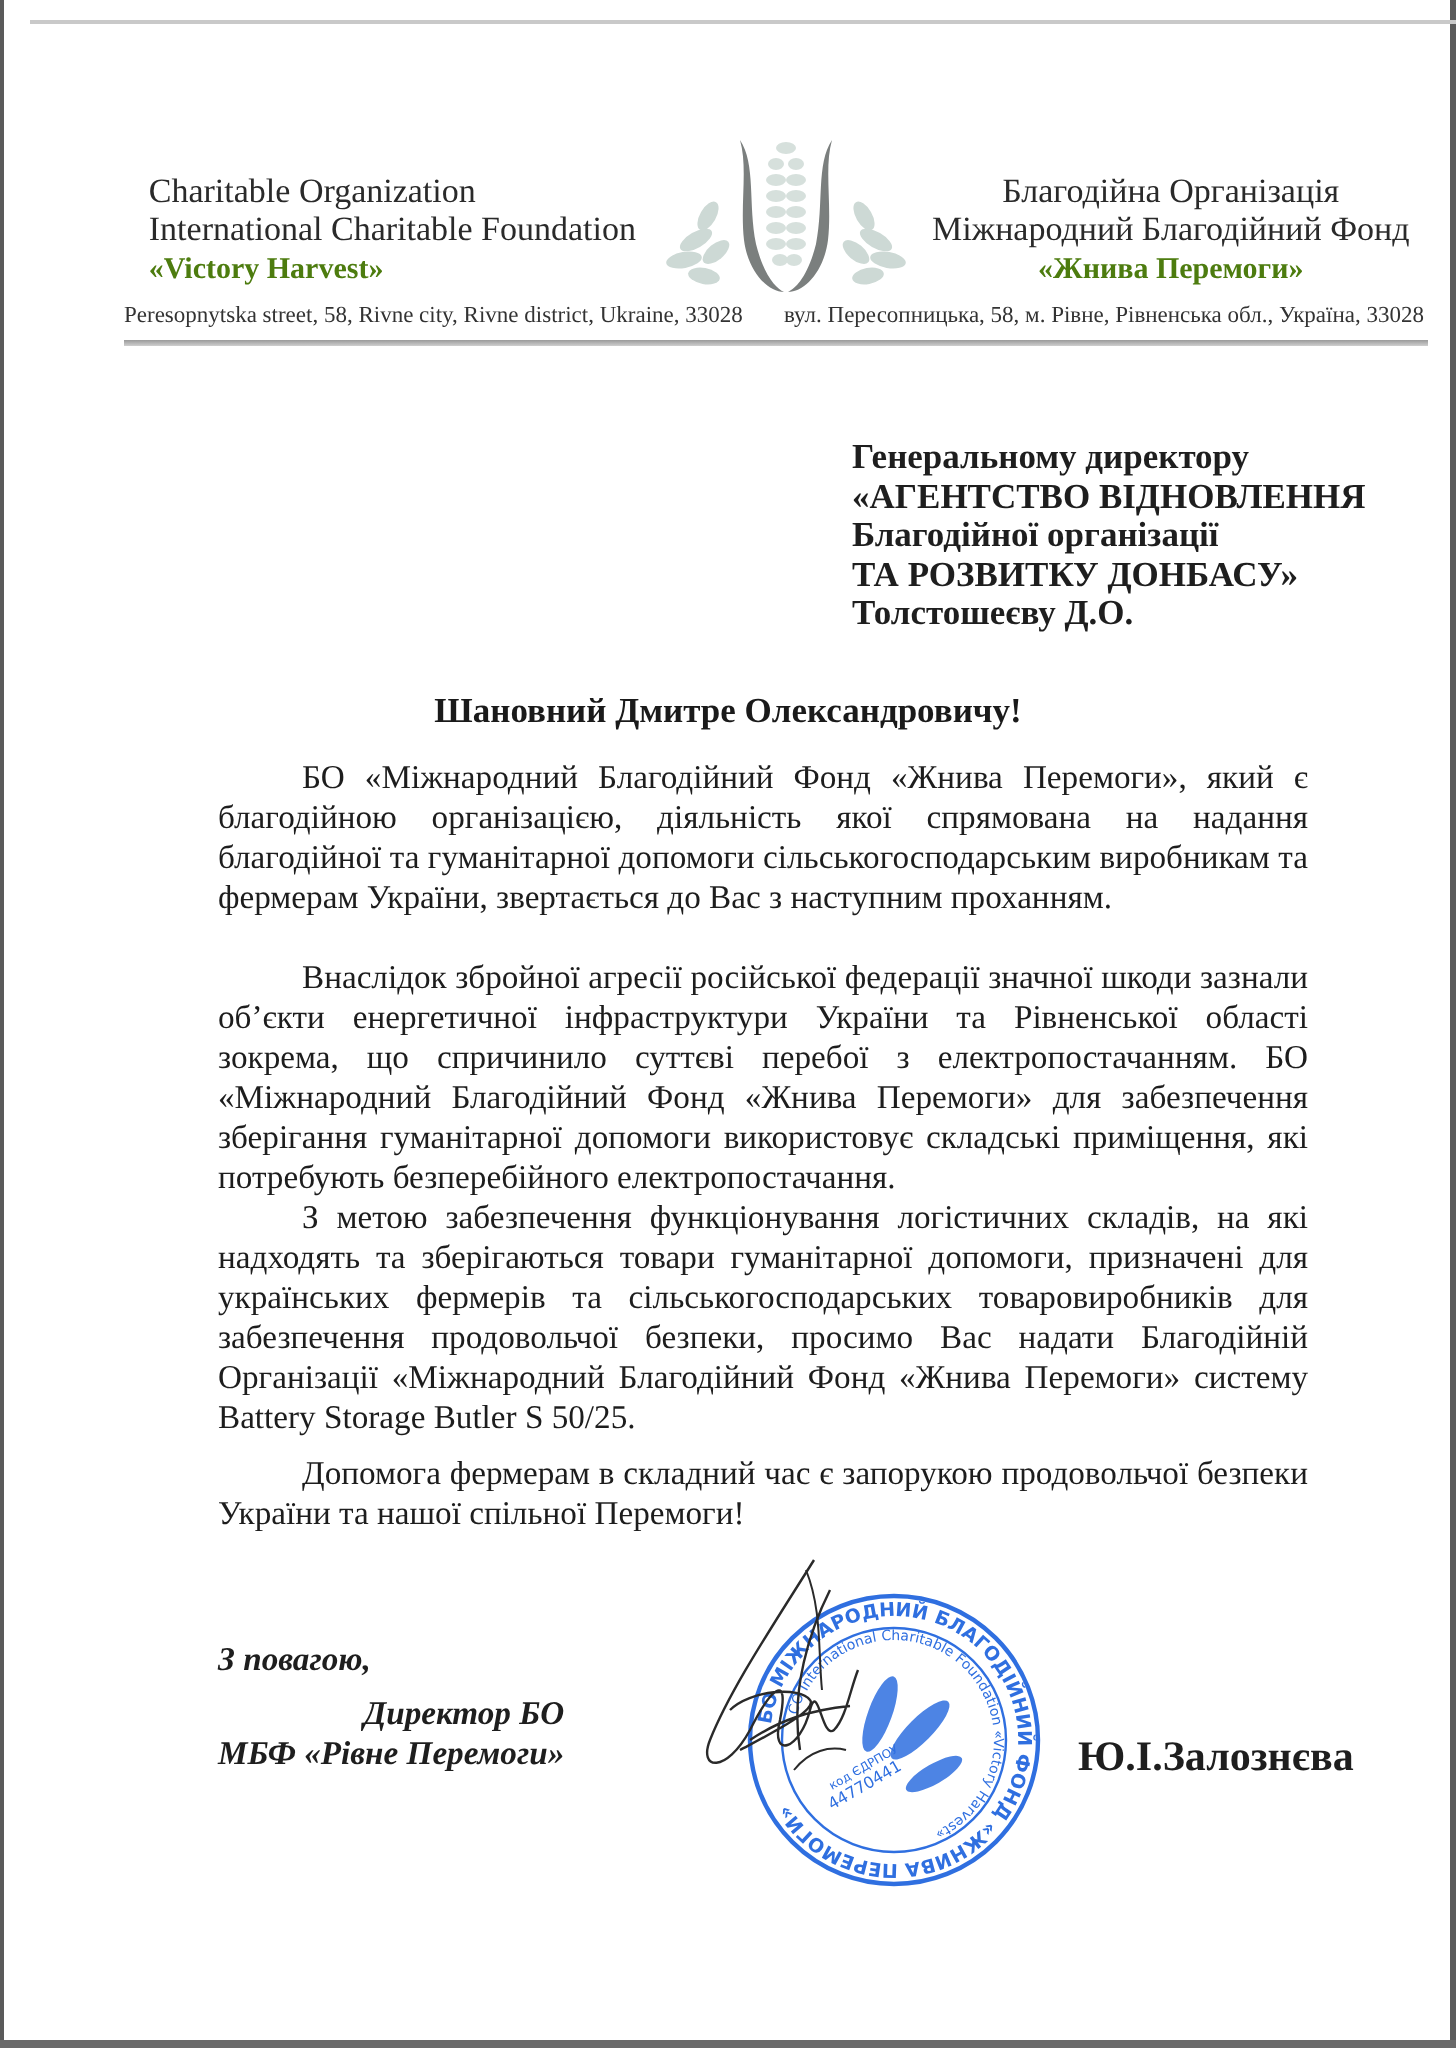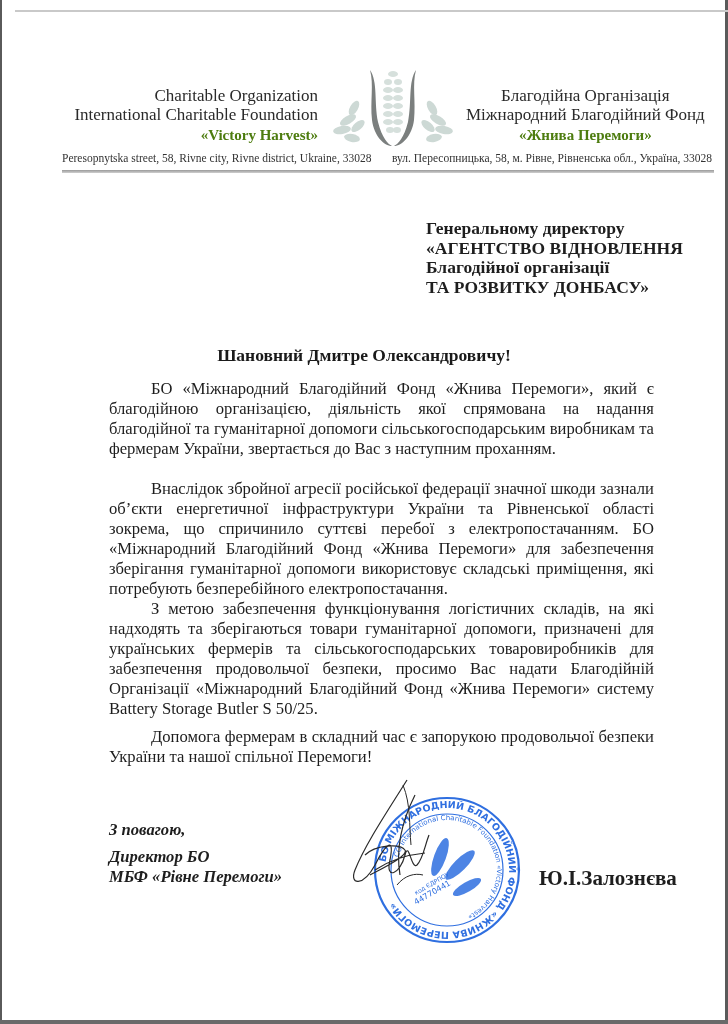--- a/index.html
+++ b/index.html
@@ -3,21 +3,21 @@
 <meta charset="utf-8">
 <style>
   html,body{margin:0;padding:0;}
   body{width:728px;height:1024px;background:#ffffff;position:relative;overflow:hidden;
        font-family:"Liberation Serif","DejaVu Serif",serif;color:#1a1a1a;}
   .frame-left{position:absolute;left:0;top:0;width:2px;height:1024px;background:#5a5a5a;}
   .frame-right{position:absolute;right:0;top:0;width:3px;height:1024px;background:#5a5a5a;}
   .frame-bottom{position:absolute;left:0;bottom:0;width:728px;height:4px;background:#6a6a6a;}
   .top-rule{position:absolute;left:15px;top:10px;width:713px;height:2px;background:#c9c9c9;}
 
-  .lh-left{position:absolute;right:410px;top:86px;text-align:right;line-height:19px;}
+  .lh-left{position:absolute;right:410px;top:86px;line-height:19px;}
   .lh-right{position:absolute;left:466px;top:86px;text-align:center;line-height:19px;}
   .lh-line{font-size:17px;color:#2a2a2a;white-space:nowrap;}
   .lh-name{font-size:15px;font-weight:bold;color:#4d7c0f;white-space:nowrap;margin-top:2px;}
   .logo{position:absolute;left:328px;top:62px;width:130px;height:90px;}
   .addr-left{position:absolute;left:62px;top:152px;font-size:11.5px;white-space:nowrap;color:#333;}
   .addr-right{position:absolute;right:16px;top:152px;font-size:11.5px;white-space:nowrap;color:#333;}
   .head-rule{position:absolute;left:62px;top:170px;width:652px;height:3px;
              background:linear-gradient(#9a9a9a,#cfcfcf);}
 
   .recipient{position:absolute;left:426px;top:219px;font-weight:bold;font-size:17.5px;line-height:19.5px;color:#1e1e1e;}
@@ -25,21 +25,21 @@
 
   .body{position:absolute;left:109px;width:545px;font-size:16.6px;line-height:20px;text-align:justify;color:#1d1d1d;}
   .body p{margin:0;text-indent:42px;}
   .p1{top:379px;}
   .p2{top:479px;}
   .p3{top:599px;}
   .p4{top:727px;}
 
   .closing{position:absolute;left:109px;font-weight:bold;font-size:16.6px;color:#1e1e1e;font-style:italic;}
   .closing-regards{top:820px;}
-  .sign-title{top:847px;line-height:20px;}
+  .sign-title{top:847px;line-height:20px;text-align:right;}
   .signer{position:absolute;left:539px;top:866px;font-weight:bold;font-size:21px;color:#1e1e1e;}
 
   .stamp{position:absolute;left:372px;top:795px;width:150px;height:150px;}
 </style>
 </head>
 <body>
 
 <div class="frame-left"></div>
 <div class="frame-right"></div>
 <div class="frame-bottom"></div>
@@ -101,20 +101,21 @@
 
 <div class="addr-left">Peresopnytska street, 58, Rivne city, Rivne district, Ukraine, 33028</div>
 <div class="addr-right">вул. Пересопницька, 58, м. Рівне, Рівненська обл., Україна, 33028</div>
 <div class="head-rule"></div>
 
 <div class="recipient">
   <div>Генеральному директору</div>
   <div>«АГЕНТСТВО ВІДНОВЛЕННЯ</div>
   <div>Благодійної організації</div>
   <div>ТА РОЗВИТКУ ДОНБАСУ»</div>
+  <div>Толстошеєву Д.О.</div>
 </div>
 
 <div class="salutation">Шановний Дмитре Олександровичу!</div>
 
 <div class="body p1">
     <p>БО «Міжнародний Благодійний Фонд «Жнива Перемоги», який є благодійною організацією, діяльність якої спрямована на надання благодійної та гуманітарної допомоги сільськогосподарським виробникам та фермерам України, звертається до Вас з наступним проханням.</p>
   </div>
 <div class="body p2">
     <p>Внаслідок збройної агресії російської федерації значної шкоди зазнали об’єкти енергетичної інфраструктури України та Рівненської області зокрема, що спричинило суттєві перебої з електропостачанням. БО «Міжнародний Благодійний Фонд «Жнива Перемоги» для забезпечення зберігання гуманітарної допомоги використовує складські приміщення, які потребують безперебійного електропостачання.</p>
   </div>

